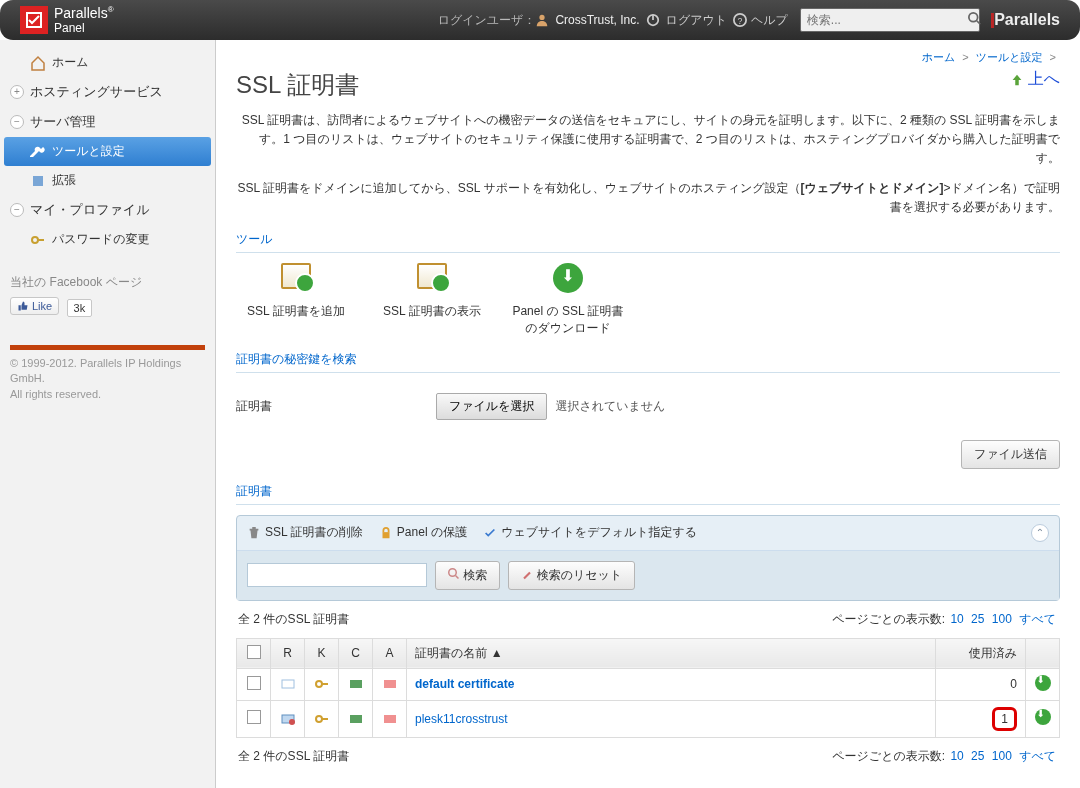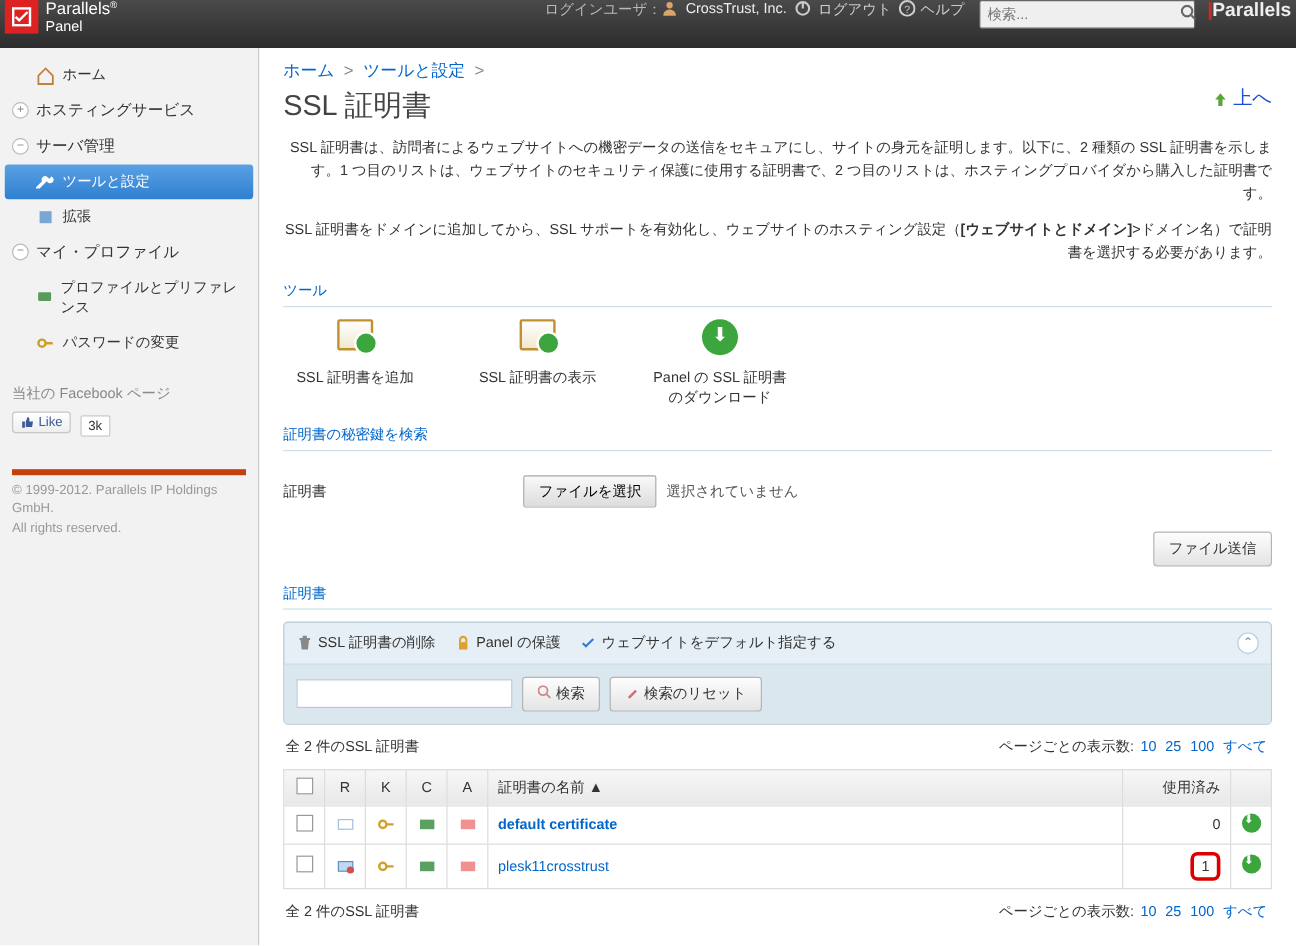--- a/index.html
+++ b/index.html
@@ -1,20 +1,20 @@
 <!DOCTYPE html>
 <html><head>
 <meta charset="utf-8">
 <style>
 * { margin:0; padding:0; box-sizing:border-box; }
 body { font-family: Arial, Helvetica, sans-serif; font-size:12px; background:#fff; color:#333; width:1080px; height:788px; overflow:hidden; }
 a { color:#0066cc; text-decoration:none; }
 
 
-.topbar { height:40px; background:linear-gradient(#4a4a4a,#2c2c2c); display:flex; align-items:flex-start; color:#ccc; padding:0 4px; }
+.topbar { height:40px; background:linear-gradient(#4a4a4a,#2c2c2c); display:flex; align-items:center; color:#ccc; padding:0 20px;border-radius:13px; }
 .logo-box { width:28px; height:28px; background:#d22; display:flex; align-items:center; justify-content:center; color:#fff; font-size:14px; margin-right:6px; }
 .logo-txt { color:#fff; font-size:14px; line-height:1; }
 .logo-txt sup { font-size:8px; }
 .topbar .spacer { flex:1; }
 .topbar .lbl { color:#b8b8b8; }
 .topbar .user { color:#eee; margin:0 6px; }
 .ico { display:inline-block; width:14px; height:14px; vertical-align:-2px; }
 .search-box { display:flex; align-items:center; background:#efefef; border:1px solid #666; border-radius:2px; height:24px; margin-left:8px; width:180px; }
 .search-box input { flex:1; border:none; background:transparent; font-size:12px; padding:0 6px; color:#555; outline:none; }
 .search-box .sbtn { width:24px; text-align:center; cursor:pointer; color:#555; }
@@ -29,31 +29,31 @@
 .nav-item { display:flex; align-items:center; padding:6px 10px 6px 30px; font-size:12px; color:#333; cursor:pointer; }
 .nav-item.active { background:linear-gradient(#5aa1e4,#2f7fd1); color:#fff; margin:0 4px; border-radius:3px; padding-left:26px; }
 .nav-ico { width:16px; height:16px; margin-right:6px; display:inline-block; }
 .fb-box { margin:20px 10px; }
 .fb-title { color:#888; font-size:12px; margin-bottom:6px; }
 .fb-btn { display:inline-flex; align-items:center; border:1px solid #c7c7c7; background:linear-gradient(#fff,#eee); border-radius:3px; font-size:11px; padding:2px 6px; color:#3b5998; margin-right:4px; }
 .copyright { color:#999; font-size:11px; margin:30px 10px 0; border-top:5px solid #c2410c; padding-top:6px; line-height:1.4; }
 
 
 .main { flex:1; padding:10px 20px; overflow:auto; }
-.breadcrumb { font-size:14px; color:#0066cc; margin-bottom:4px; }
+.breadcrumb { font-size:11px; color:#0066cc; margin-bottom:4px;text-align:right; }
 .breadcrumb span.sep { color:#888; margin:0 4px; }
 .page-head { display:flex; align-items:flex-start; margin-bottom:10px; }
 .page-head h1 { font-size:24px; font-weight:normal; color:#444; }
 .page-head .up { margin-left:auto; font-size:16px; color:#1d4ed8; display:flex; align-items:center; gap:4px; }
 .desc { font-size:12px; line-height:1.6; margin-bottom:10px;text-align:right; }
 .desc b { font-weight:bold; }
 
 .section-title { color:#0066cc; font-size:12px; border-bottom:1px solid #cfe0ec; padding-bottom:4px; margin:14px 0 10px; }
 
-.tools-row { display:flex; gap:32px; margin-bottom:8px; }
+.tools-row { display:flex; gap:16px; margin-bottom:8px; }
 .tool { width:120px; text-align:center; font-size:12px; cursor:pointer; }
 .tool .ticon { width:36px; height:36px; margin:0 auto 4px; position:relative; }
 .cert-ic { width:30px; height:26px; border:2px solid #c09030; background:linear-gradient(#fff,#f0e8d0); margin:auto; border-radius:2px; position:relative; }
 .cert-ic::after { content:''; position:absolute; width:16px; height:16px; background:#3da53d; border-radius:50%; right:-6px; bottom:-6px; border:2px solid #fff; }
 .cert-ic.show::after { background:#3da53d; }
 .dl-ic { width:30px; height:30px; border-radius:50%; background:#3da53d; margin:auto; position:relative; }
 .dl-ic::before { content:'⬇'; color:#fff; font-size:16px; position:absolute; left:0; right:0; top:3px; }
 
 .form-row { display:flex; align-items:center; padding:10px 0; }
 .form-row .flabel { width:200px; }
@@ -163,26 +163,20 @@
             <rect x="3" y="3" width="10" height="10" fill="#7aa6d6"></rect>
           </svg></span>
       <span>拡張</span>
     </div>
     <div class="nav-head">
       <span class="exp">−</span>
       <span>マイ・プロファイル</span>
     </div>
     <div class="nav-item">
       <span class="nav-ico"><svg viewBox="0 0 16 16">
-            <rect x="2" y="4" width="12" height="8" rx="1" fill="#5a9a5a"></rect>
-          </svg></span>
-      <span>プロファイルとプリファレンス</span>
-    </div>
-    <div class="nav-item">
-      <span class="nav-ico"><svg viewBox="0 0 16 16">
             <circle cx="5" cy="8" r="3" fill="none" stroke="#c8a030" stroke-width="2"></circle>
             <line x1="8" y1="8" x2="14" y2="8" stroke="#c8a030" stroke-width="2"></line>
           </svg></span>
       <span>パスワードの変更</span>
     </div>
 
     <div class="fb-box">
       <div class="fb-title">当社の Facebook ページ</div>
       <span class="fb-btn">
         <svg width="12" height="12" viewBox="0 0 16 16" style="margin-right:3px">

